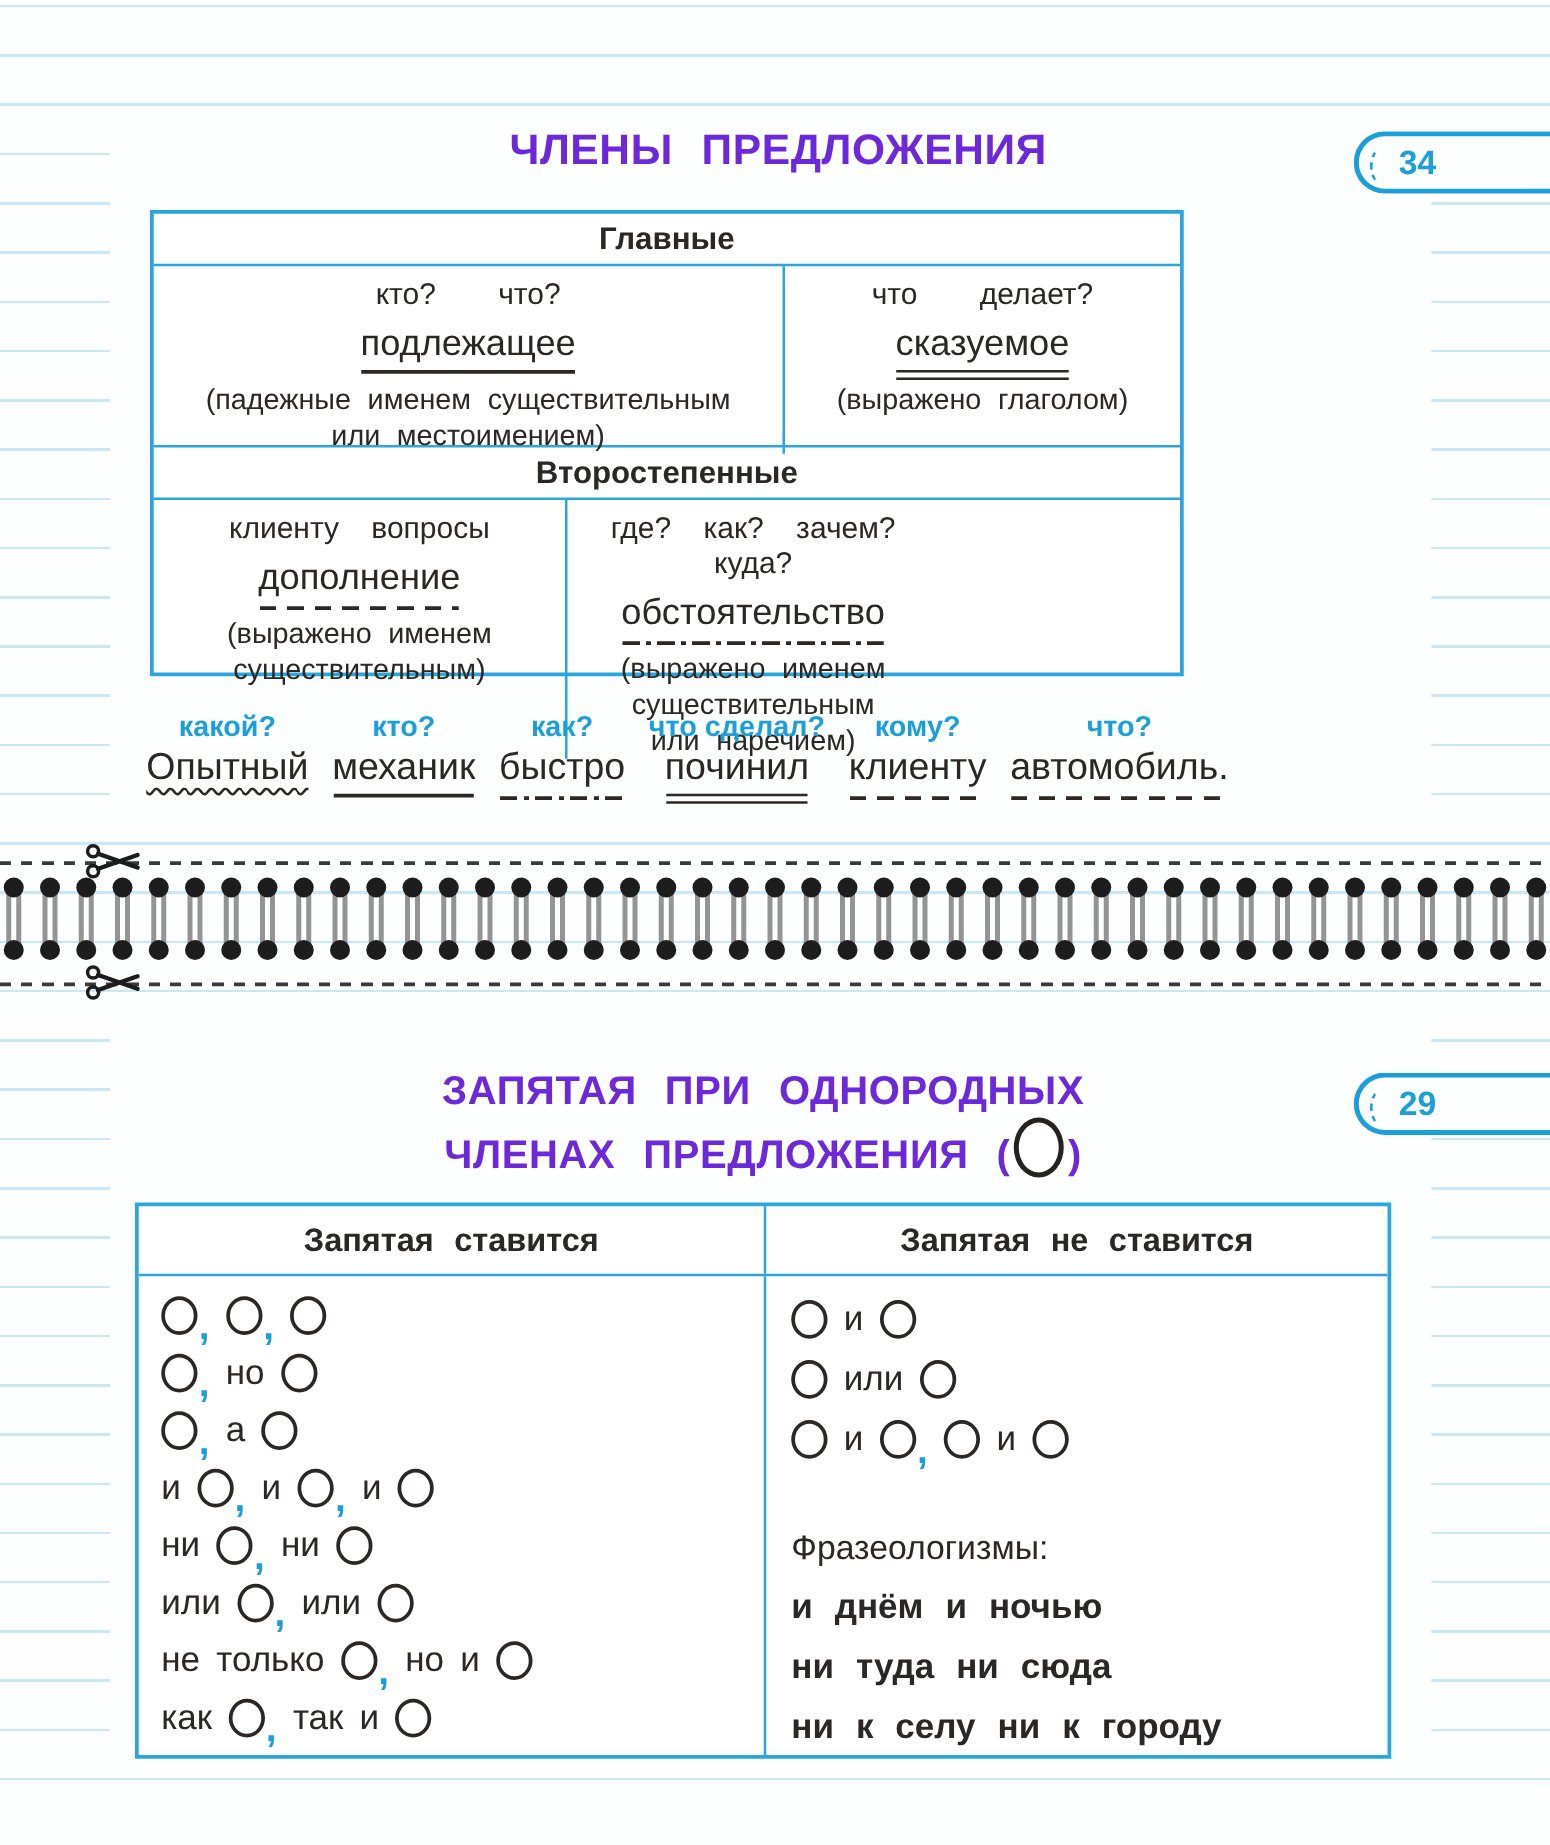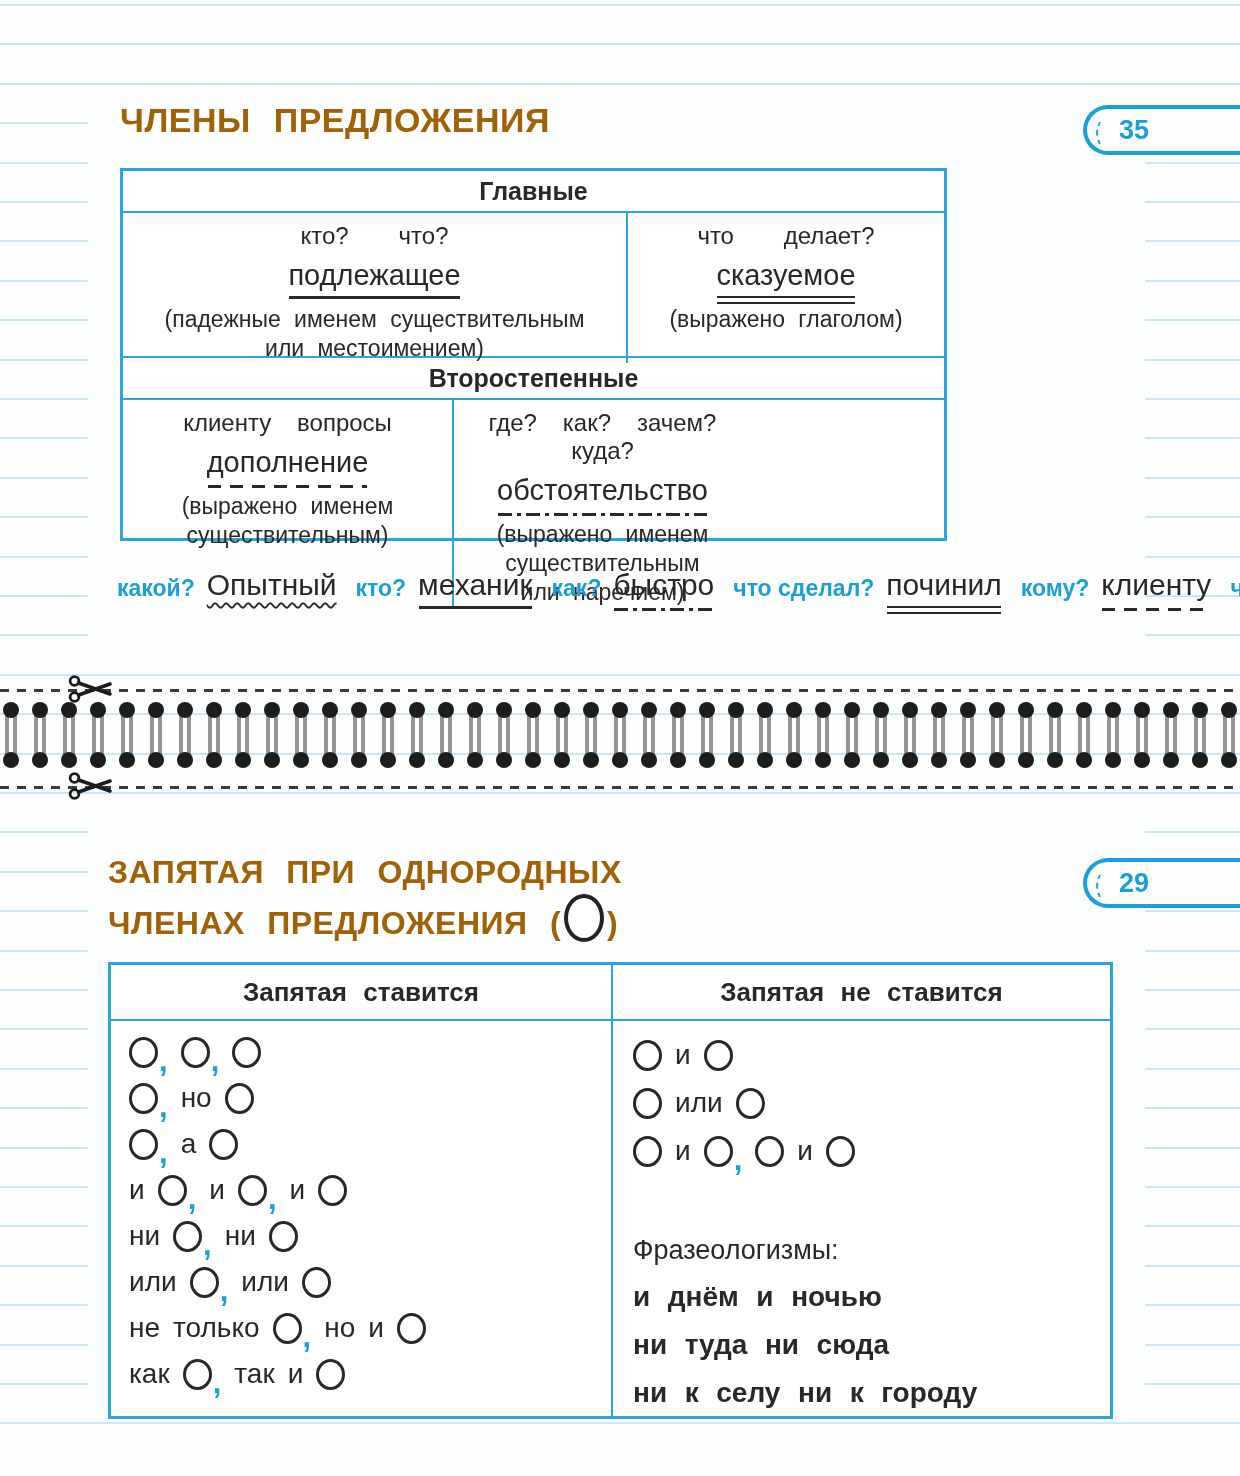--- a/index.html
+++ b/index.html
@@ -14,21 +14,21 @@
     position:absolute;left:0;top:4px;width:100%;height:1430px;
     background:repeating-linear-gradient(to bottom,#c9e7f6 0 2px,transparent 2px 39.4px);
   }
   
   .panel{position:absolute;left:88px;width:1057px;background:#fdfefe}
   .panel-top{top:100px;height:572px}
   .panel-bottom{top:805px;height:615px}
 
   
   .c-title{
-    position:absolute;color:#a16207;font-weight:bold;
+    position:absolute;text-align:center;color:#6d28d9;font-weight:bold;
     letter-spacing:.5px;word-spacing:13px;
   }
   .c1-title{left:120px;width:1005px;top:101px;font-size:34px}
   .c2-title{left:108px;width:1005px;top:851px;font-size:32px;line-height:43px}
   .circle-lg{
     display:inline-block;width:32px;height:40px;border:4px solid #262220;
     border-radius:50%;vertical-align:-8px;margin:0 3px;background:#fff;
   }
   .badge{
     position:absolute;left:1083px;width:200px;height:50px;background:#fdfefe;
@@ -65,21 +65,21 @@
   .u{position:relative;display:inline-block}
   .u::after{content:"";position:absolute;left:1px;right:1px}
   .u-solid::after{bottom:-7px;height:3px;background:#2b2725}
   .u-double::after{bottom:-12px;height:8px;border-top:2.5px solid #2b2725;border-bottom:2.5px solid #2b2725;box-sizing:border-box}
   .u-dashed::after{bottom:-9px;height:3.5px;background:repeating-linear-gradient(90deg,#2b2725 0 13px,transparent 13px 22px)}
   .u-dashdot::after{bottom:-9px;height:3.5px;background:repeating-linear-gradient(90deg,#2b2725 0 14px,transparent 14px 19px,#2b2725 19px 23px,transparent 23px 28px)}
   .u-wavy{text-decoration:underline;text-decoration-style:wavy;text-decoration-thickness:2px;text-underline-offset:7px;text-decoration-color:#2b2725}
 
   
   .example{position:absolute;left:117px;top:568px;display:flex;gap:19px}
-  .ex-unit{display:flex;flex-direction:row;align-items:flex-end;gap:12px}
+  .ex-unit{display:flex;flex-direction:column;align-items:center;gap:2px}
   .ex-q{color:#1b9fd9;font-weight:bold;font-size:23px;white-space:nowrap}
   .ex-w{font-size:30px;white-space:nowrap}
 
   
   .cut{position:absolute;left:0;width:100%;height:2.5px;
     background:repeating-linear-gradient(90deg,#3a3a3a 0 9px,transparent 9px 17px)}
   .cut-1{top:689px}
   .cut-2{top:786px}
   .scissors{position:absolute;left:68px;width:46px;height:32px}
   .sc-1{top:673px}
@@ -105,34 +105,34 @@
   .t2-body>div+div{border-left:2.5px solid #2ba6dd}
   .t2-left{padding:8px 0 6px 18px}
   .t2-right{padding:10px 0 6px 20px}
   .pat-row{display:flex;align-items:center;column-gap:13px;height:46px;font-size:28px}
   .t2-right .pat-row{height:48px}
   .circ{width:29px;height:31px;border:3px solid #2b2725;border-radius:50%;
     display:inline-block;flex:none;background:#fff;box-sizing:border-box}
   .grp{display:inline-flex;align-items:center;gap:1px}
   .comma{color:#1b9fd9;font-weight:bold;font-size:31px;line-height:1;transform:translateY(8px)}
   .pat-word{word-spacing:.3em}
-  .phrase-label{font-size:27px;margin-top:60px;word-spacing:.25em}
+  .phrase-label{font-size:27px;margin-top:48px;word-spacing:.25em}
   .phrase-item{font-size:28px;font-weight:bold;margin-top:14px;line-height:34px;word-spacing:.35em}
 </style>
 </head>
 <body>
 
 <div class="rules"></div>
 <div class="panel panel-top"></div>
 <div class="panel panel-bottom"></div>
 
 <div class="c-title c1-title">ЧЛЕНЫ ПРЕДЛОЖЕНИЯ</div>
 <div class="badge badge-28">
   <span class="badge-arc"></span>
-  <span>35</span>
+  <span>34</span>
 </div>
 
 <div class="t1">
   <div class="t-subhead">Главные</div>
   <div class="t1-r2">
     <div class="t1-c">
       <div class="cell-q q-wide">кто? что?</div>
       <div class="cell-term"><span class="u u-solid">подлежащее</span></div>
       <div class="cell-note">(падежные именем существительным или местоимением)</div>
     </div>

